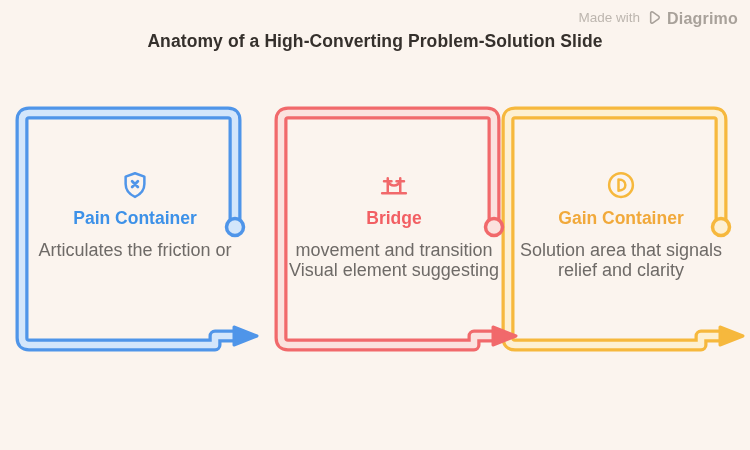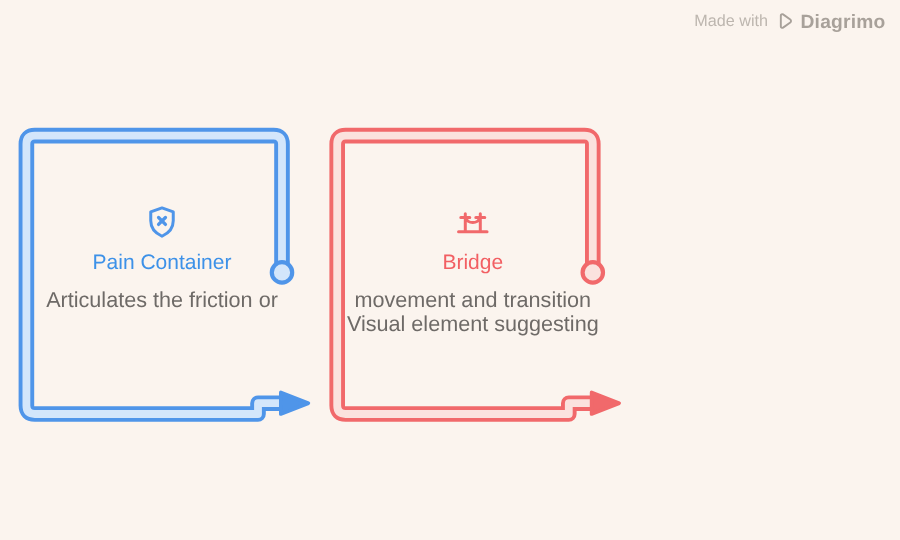--- a/index.html
+++ b/index.html
@@ -27,39 +27,40 @@
 
   
   .card{position:absolute;top:104px;width:244px;height:258px;}
   .card-border{position:absolute;left:0;top:0;overflow:visible;}
   .card-content{
     position:absolute;left:8px;top:0;width:228px;height:250px;
     display:flex;flex-direction:column;align-items:center;
     padding-top:66px;box-sizing:border-box;text-align:center;
   }
   .card-icon{width:30px;height:30px;flex:0 0 auto;}
-  .card-title{margin-top:8px;font-size:17.5px;font-weight:400;}
+  .card-title{margin-top:8px;font-size:17.5px;font-weight:700;}
   .card-desc{margin-top:11px;font-size:18px;line-height:20px;color:#6e6a67;}
   #card-pain{left:13px;z-index:30;}
   #card-bridge{left:272px;z-index:20;}
   #card-gain{left:499px;z-index:10;}
 </style>
 </head>
 <body>
 
 <div class="canvas">
 
   <div class="watermark">
     <span class="made-with">Made with</span>
     <svg width="15" height="15" viewBox="0 0 16 16">
       <path d="M5 3.2 C5 2.2 6.1 1.6 7 2.1 L13.4 6.6 C14.3 7.25 14.3 8.75 13.4 9.4 L7 13.9 C6.1 14.4 5 13.8 5 12.8 Z" fill="none" stroke="#a8a19a" stroke-width="1.7" stroke-linejoin="round"></path>
     </svg>
     <span class="brand">Diagrimo</span>
   </div>
 
+  <div class="page-title">Anatomy of a High-Converting Problem-Solution Slide</div>
 
   <div class="card" id="card-pain">
     <svg class="card-border" width="244" height="258" viewBox="0 0 244 258">
       <path d="M222 120 V16 Q222 9 215 9 H16 Q9 9 9 16 V234 Q9 241 16 241 H202 V232 H221" fill="none" stroke-width="13" stroke-linejoin="round" stroke-linecap="butt" stroke="#4f95e9"></path>
       <path d="M222 120 V16 Q222 9 215 9 H16 Q9 9 9 16 V234 Q9 241 16 241 H202 V232 H221" fill="none" stroke-width="6.5" stroke-linejoin="round" stroke-linecap="butt" stroke="#d3e6fb"></path>
       <path d="M221 223 L244 232 L221 241 Z" stroke-width="3" stroke-linejoin="round" fill="#4f95e9" stroke="#4f95e9"></path>
       <circle cx="222" cy="123" r="8.5" stroke-width="3.5" stroke="#4f95e9" fill="#d3e6fb"></circle>
     </svg>
     <div class="card-content">
       <svg class="card-icon" viewBox="0 0 24 24">
@@ -85,14 +86,33 @@
         <path d="M2.5 18.5 H21.5 M7 6.5 V18.5 M17 6.5 V18.5 M4 9 H10 M14 9 H20 M7 9 C9 13.5 15 13.5 17 9" fill="none" stroke-width="2" stroke-linecap="round" stroke-linejoin="round" stroke="#f1696b"></path>
       </svg>
       <div class="card-title" style="color:#f25f63;">Bridge</div>
       <div class="card-desc">
         <div>movement and transition</div>
         <div>Visual element suggesting</div>
       </div>
     </div>
   </div>
 
+  <div class="card" id="card-gain">
+    <svg class="card-border" width="244" height="258" viewBox="0 0 244 258">
+      <path d="M222 120 V16 Q222 9 215 9 H16 Q9 9 9 16 V234 Q9 241 16 241 H202 V232 H221" fill="none" stroke-width="13" stroke-linejoin="round" stroke="#f6b83d"></path>
+      <path d="M222 120 V16 Q222 9 215 9 H16 Q9 9 9 16 V234 Q9 241 16 241 H202 V232 H221" fill="none" stroke-width="6.5" stroke-linejoin="round" stroke="#fdf0d2"></path>
+      <path d="M221 223 L244 232 L221 241 Z" stroke-width="3" stroke-linejoin="round" fill="#f6b83d" stroke="#f6b83d"></path>
+      <circle cx="222" cy="123" r="8.5" stroke-width="3.5" stroke="#f6b83d" fill="#fdf0d2"></circle>
+    </svg>
+    <div class="card-content">
+      <svg class="card-icon" viewBox="0 0 24 24">
+        <circle cx="12" cy="12" r="9.5" fill="none" stroke-width="2" stroke="#f6b83d"></circle>
+        <path d="M10 7.5 L10 16.5 M10 7.5 C13.8 7.5 15.5 9.8 15.5 12 C15.5 14.2 13.8 16.5 10 16.5" fill="none" stroke-width="2" stroke-linecap="round" stroke="#f6b83d"></path>
+      </svg>
+      <div class="card-title" style="color:#f1a93b;">Gain Container</div>
+      <div class="card-desc">
+        <div>Solution area that signals</div>
+        <div>relief and clarity</div>
+      </div>
+    </div>
+  </div>
 
 </div>
 
 </body></html>

